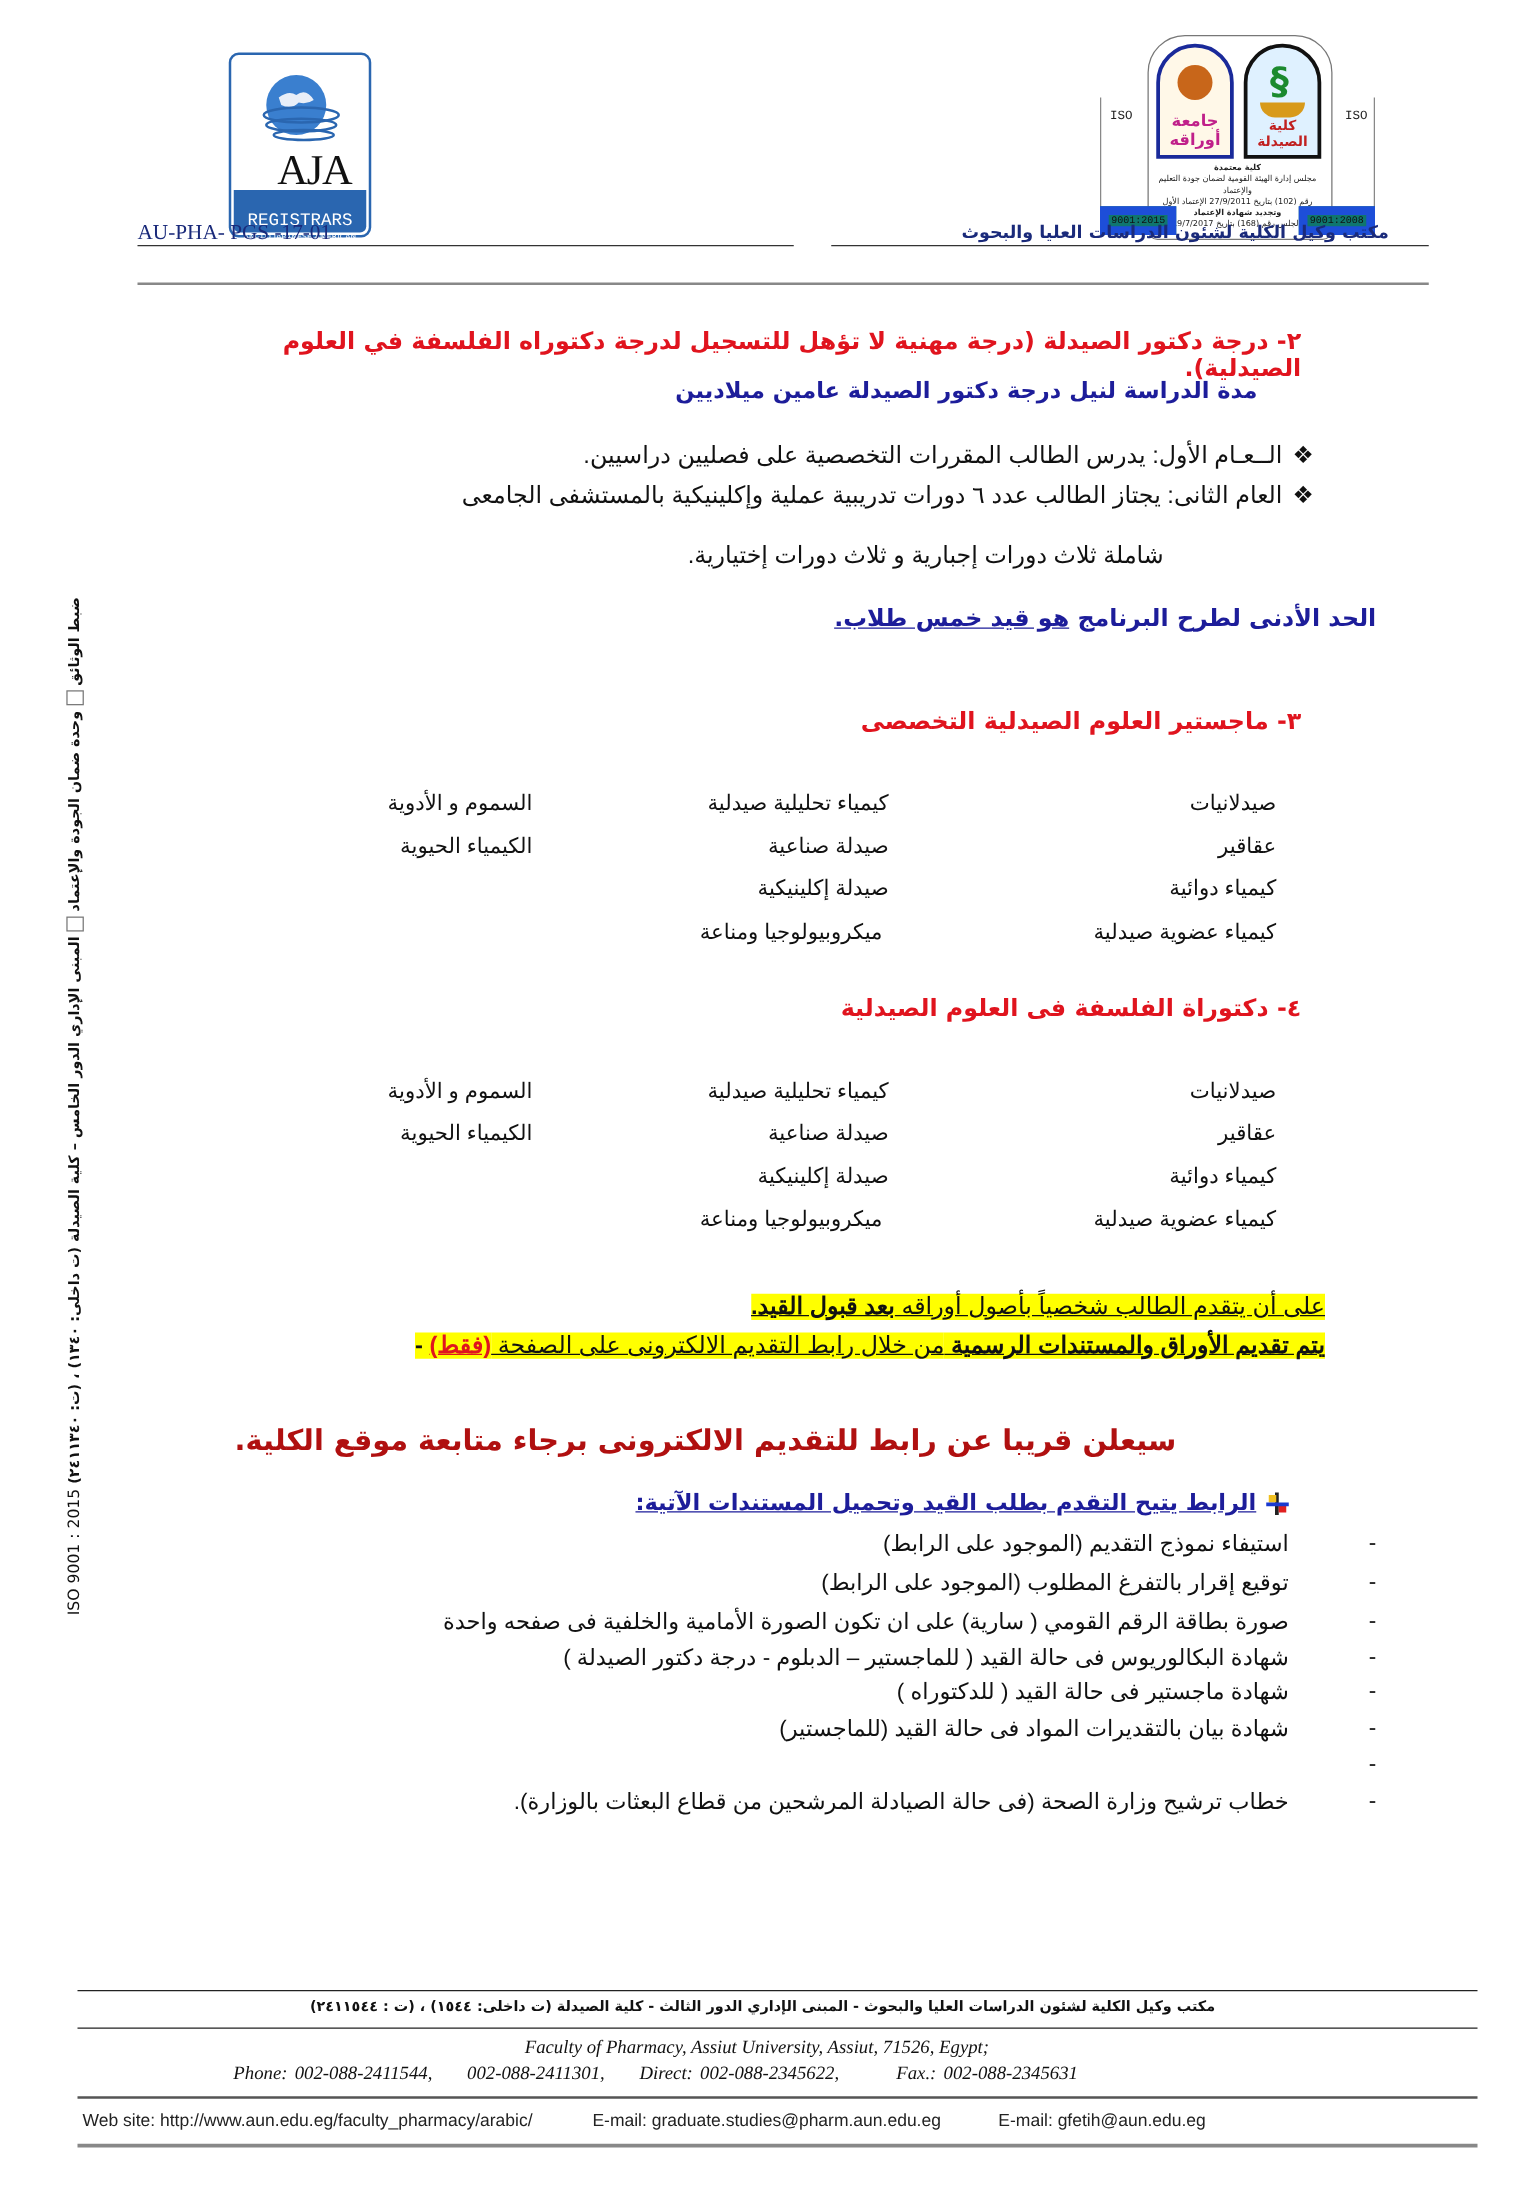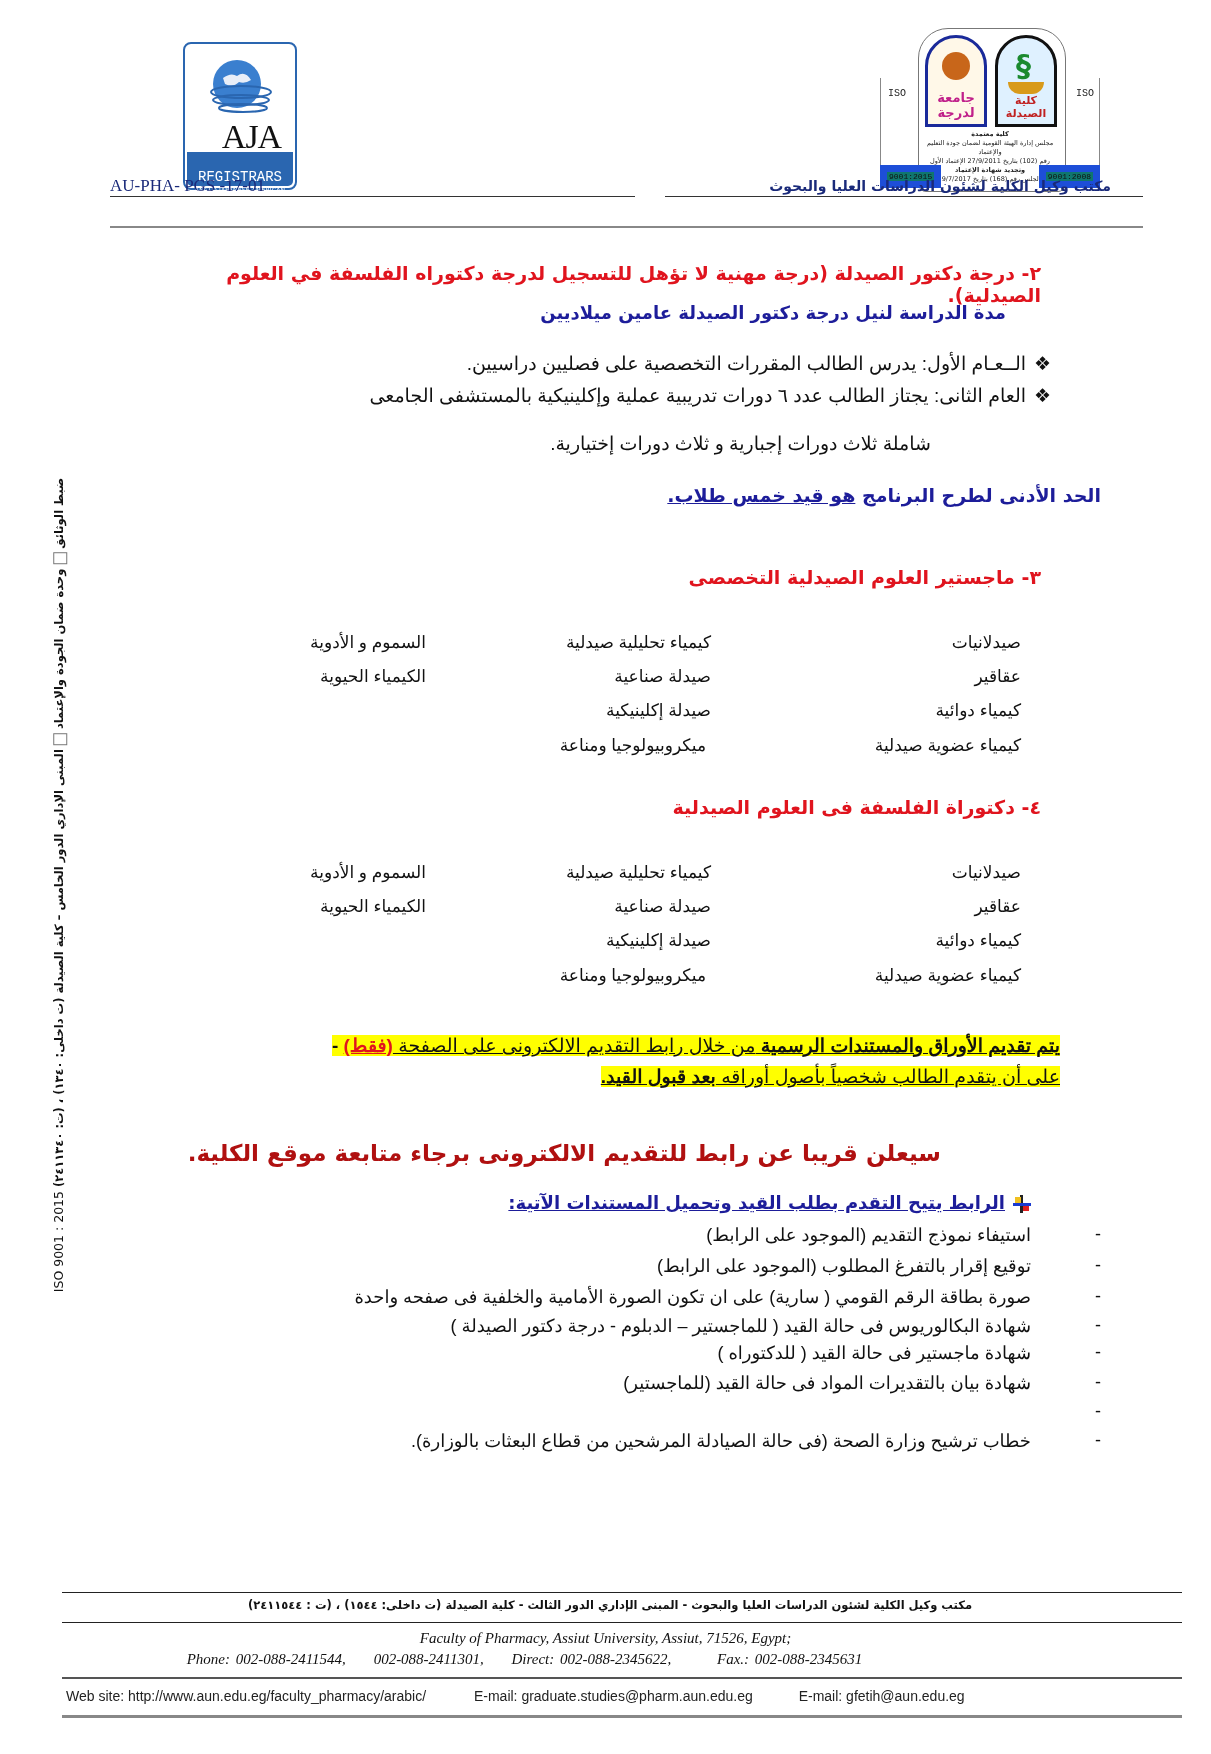--- a/index.html
+++ b/index.html
@@ -102,21 +102,21 @@
 </div>
 
 <div class="abs faculty-seal">
   <div class="iso-shape-l"></div>
   <div class="iso-shape-r"></div>
   <div class="iso-tag iso-l">ISO</div>
   <div class="iso-tag iso-r">ISO</div>
   <div class="seal-frame">
     <div class="arch arch-left">
       <div class="sun"></div>
-      <div class="univ-text">جامعة لدرجة</div>
+      <div class="univ-text">جامعة أوراقه</div>
     </div>
     <div class="arch arch-right">
       <div class="snake">§</div>
       <div class="cup"></div>
       <div class="fac-text">كلية الصيدلة</div>
     </div>
   </div>
   <div class="seal-caption">
     <div style="font-weight:bold">كلية معتمدة</div>
     <div>مجلس إدارة الهيئة القومية لضمان جودة التعليم والإعتماد</div>
@@ -177,24 +177,24 @@
 <div class="grid-row" style="right:190px; top:965px;">كيمياء عضوية صيدلية</div>
 <div class="grid-row" style="right:500px; top:862px;">كيمياء تحليلية صيدلية</div>
 <div class="grid-row" style="right:500px; top:896px;">صيدلة صناعية</div>
 <div class="grid-row" style="right:500px; top:930px;">صيدلة إكلينيكية</div>
 <div class="grid-row" style="right:505px; top:965px;">ميكروبيولوجيا ومناعة</div>
 <div class="grid-row" style="right:785px; top:862px;">السموم و الأدوية</div>
 <div class="grid-row" style="right:785px; top:896px;">الكيمياء الحيوية</div>
 
 <div class="abs highlight-box">
   <div>
+    <span class="hl u">على أن يتقدم الطالب شخصياً بأصول أوراقه </span><span class="hl hl-bold u">بعد قبول القيد.</span>
+  </div>
+  <div>
     <span class="hl hl-bold u">يتم تقديم الأوراق والمستندات الرسمية </span><span class="hl u">من خلال رابط التقديم الالكترونى على الصفحة </span><span class="hl hl-red">(فقط)</span><span class="hl hl-bold"> -</span>
-  </div>
-  <div>
-    <span class="hl u">على أن يتقدم الطالب شخصياً بأصول أوراقه </span><span class="hl hl-bold u">بعد قبول القيد.</span>
   </div>
 </div>
 
 <div class="abs rtl h-darkred" style="right:270px; top:1140px; width:800px;">سيعلن قريبا عن رابط للتقديم الالكترونى برجاء متابعة موقع الكلية.</div>
 
 <div class="abs rtl h-blue" style="right:180px; top:1192px; width:800px;">
   <span class="plus-icon"><span class="plus-sq"></span><span class="plus-sq2"></span></span><span class="u">الرابط يتيح التقدم بطلب القيد وتحميل المستندات الآتية:</span>
 </div>
 
 <ul class="abs doc-list" style="right:140px; top:1224px; margin:0; padding:0; width:900px;">

